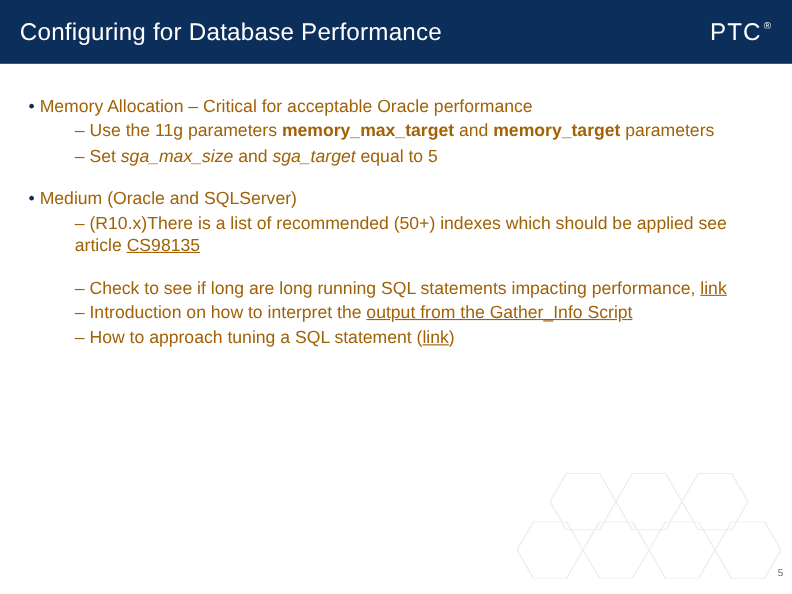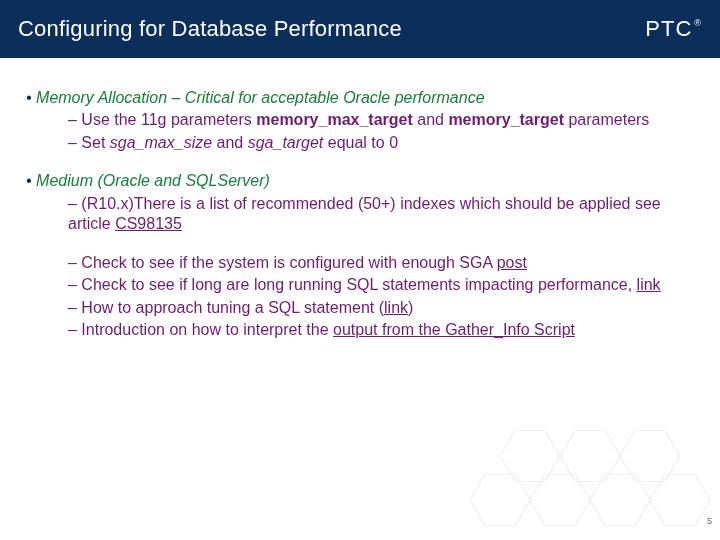--- a/index.html
+++ b/index.html
@@ -6,24 +6,24 @@
   html, body { width: 720px; height: 540px; font-family: Arial, Helvetica, sans-serif; background: #fff; overflow: hidden; }
   .slide { width: 720px; height: 532px; position: relative; background: #ffffff; }
   .titlebar { width: 720px; height: 58px; background: #0b2e5a; display: flex; align-items: center; padding: 0 18px; justify-content: space-between; }
   .title { color: #ffffff; font-size: 22px; font-weight: 400; letter-spacing: 0.2px; }
   .logo { color: #ffffff; font-size: 22px; font-weight: 400; letter-spacing: 1px; display: flex; align-items: flex-start; }
   .logo .reg { font-size: 9px; margin-left: 2px; margin-top: 2px; }
   .body { padding: 30px 26px 10px 26px; color: #111; font-size: 16px; line-height: 1.28; }
   ul.top { list-style: none; }
   ul.top > li { margin-bottom: 18px; }
   ul.top > li > .hdr::before { content: "• "; color: #0b2e5a; }
-  ul.top > li > .hdr { color: #15803d; font-style: italic; }
+  ul.top > li > .hdr { color: #a16207; }
   ul.sub { list-style: none; margin: 2px 0 0 42px; }
   ul.sub > li::before { content: "– "; }
-  ul.sub > li { color: #701a75; margin-bottom: 2px; }
+  ul.sub > li { color: #a16207; margin-bottom: 2px; }
   .b { font-weight: 700; }
   .i { font-style: italic; margin-top: 24px; }
   .u { text-decoration: underline; }
   .link { text-decoration: underline; }
   .hexbg { position: absolute; right: 0; bottom: 0; width: 260px; height: 130px; pointer-events: none; opacity: 0.45; }
   .hex { position: absolute; width: 60px; height: 52px; }
   .hex svg { width: 100%; height: 100%; }
   .pgnum { position: absolute; right: 8px; bottom: 6px; font-size: 9px; color: #666; }
 </style>
 </head>
@@ -38,37 +38,36 @@
     </div>
   </div>
 
   <div class="body">
     <ul class="top">
 
       <li>
         <span class="hdr">Memory Allocation – Critical for acceptable Oracle performance</span>
         <ul class="sub">
           <li><span>Use the 11g parameters </span><span class="b">memory_max_target</span><span> and </span><span class="b">memory_target</span><span> parameters</span></li>
-          <li><span>Set </span><span class="i">sga_max_size</span><span> and </span><span class="i">sga_target</span><span> equal to 0</span></li>
+          <li><span>Set </span><span class="i">sga_max_size</span><span> and </span><span class="i">sga_target</span><span> equal to 5</span></li>
         </ul>
       </li>
 
       <li>
         <span class="hdr">Medium (Oracle and SQLServer)</span>
         <ul class="sub">
           <li><span>(R10.x)There is a list of recommended (50+) indexes which should be applied see article </span><span class="link">CS98135</span></li>
         </ul>
       </li>
 
       <li>
         <ul class="sub">
-          <li><span>Check to see if the system is configured with enough SGA </span><span class="link">post</span></li>
           <li><span>Check to see if long are long running SQL statements impacting performance, </span><span class="link">link</span></li>
+          <li><span>Introduction on how to interpret the </span><span class="u">output from the Gather_Info Script</span></li>
           <li><span>How to approach tuning a SQL statement (</span><span class="link">link</span><span>)</span></li>
-          <li><span>Introduction on how to interpret the </span><span class="u">output from the Gather_Info Script</span></li>
         </ul>
       </li>
 
     </ul>
   </div>
 
   <div class="hexbg">
     <div class="hex" style="right:10px;bottom:6px;"><svg viewBox="0 0 100 86">
           <polygon points="25,0 75,0 100,43 75,86 25,86 0,43" fill="none" stroke="#cfd8e3" stroke-width="2"></polygon>
         </svg></div>

